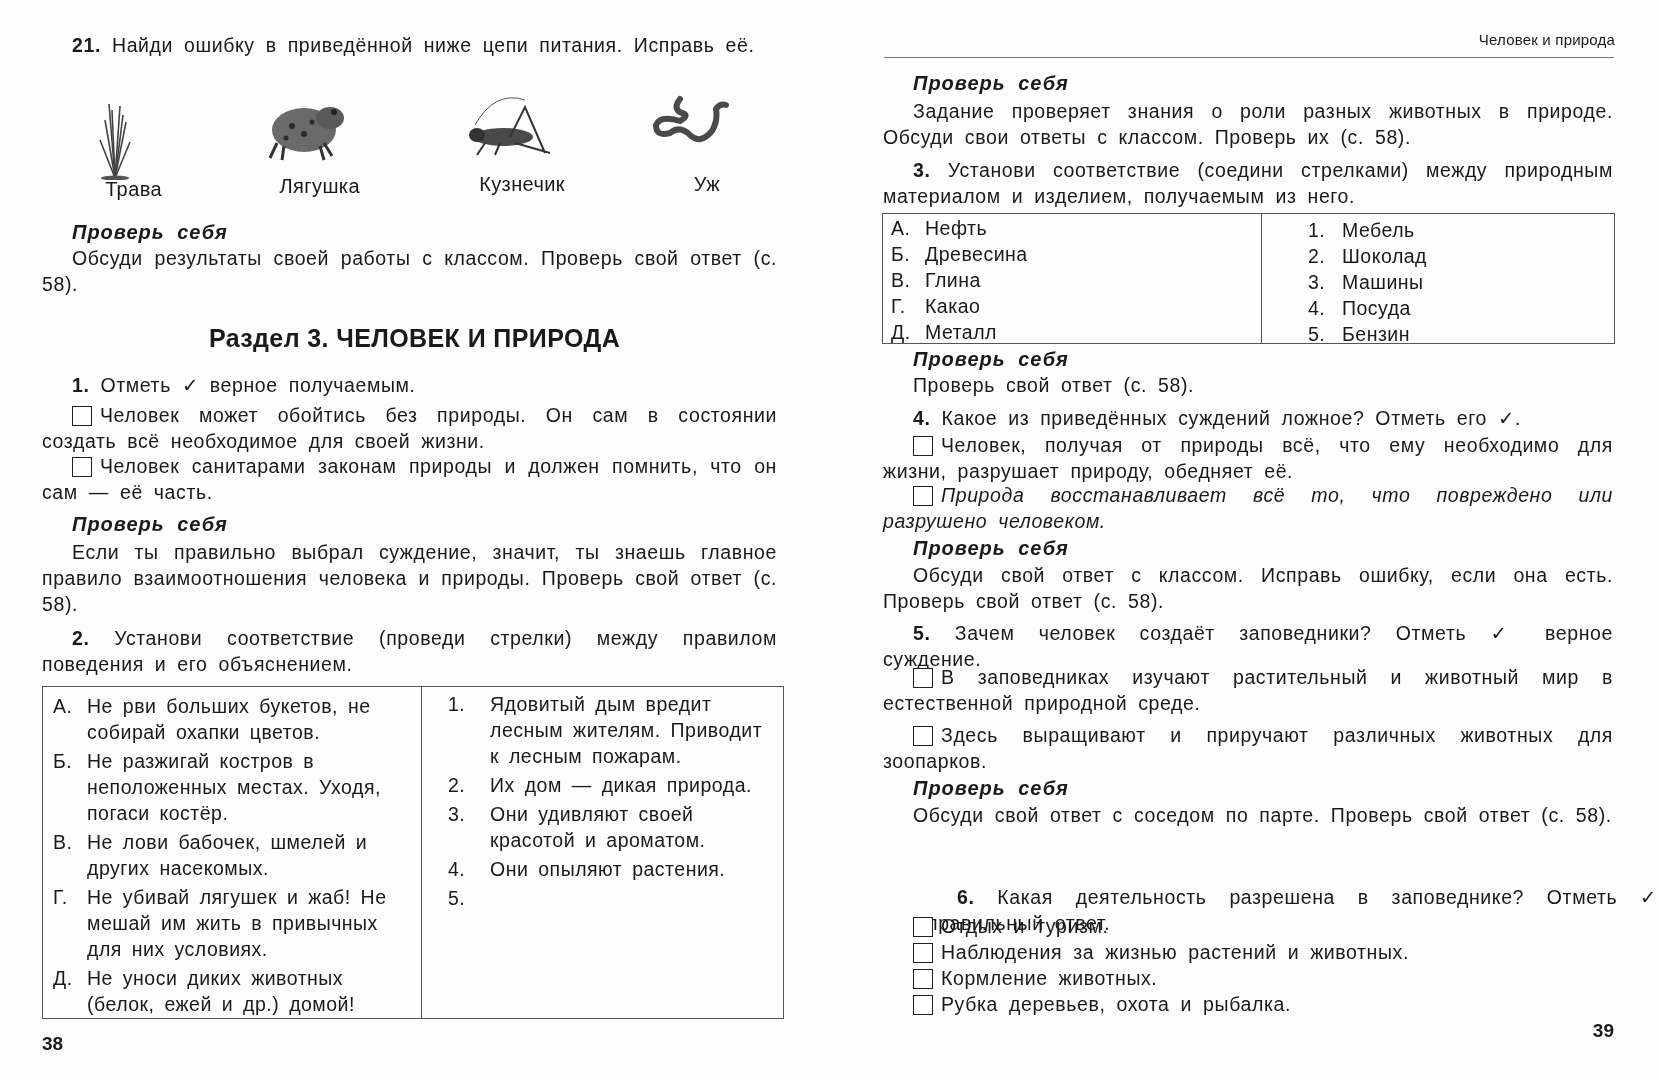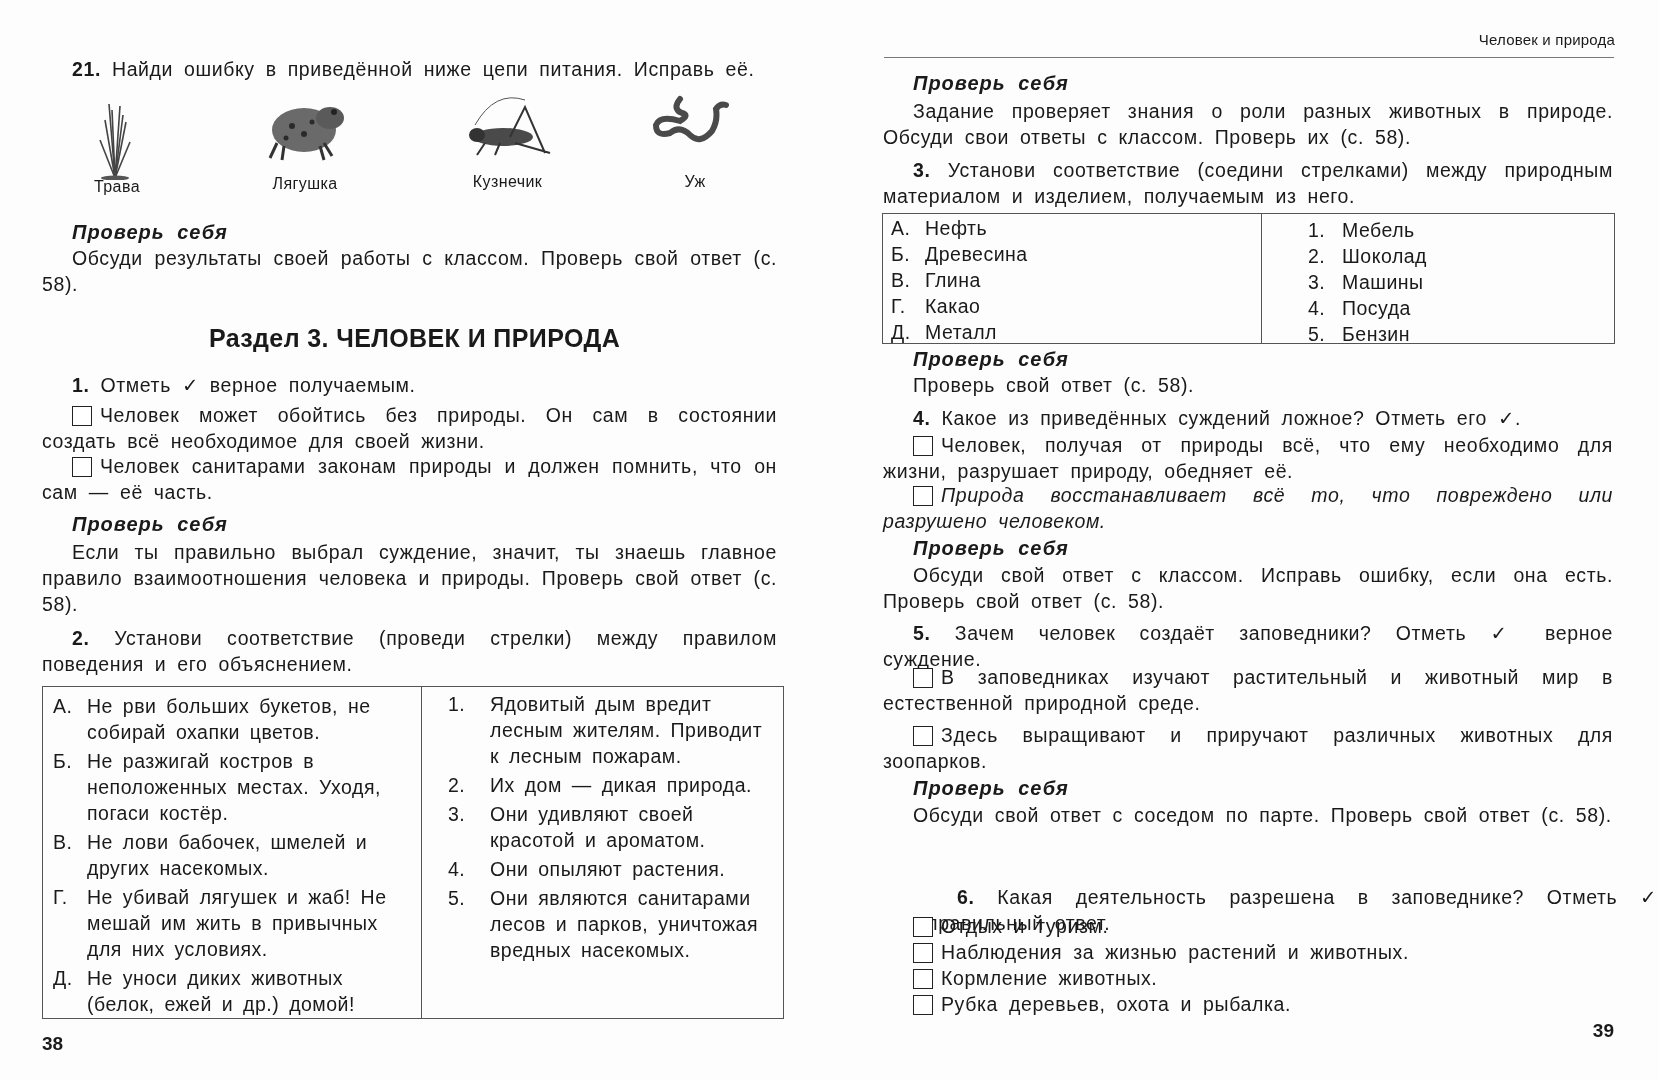--- a/index.html
+++ b/index.html
@@ -15,32 +15,32 @@
   .txt { font-size: 19.5px; line-height: 26px; letter-spacing: 0.6px; word-spacing: 5px; text-align: justify; }
   .num { font-weight: bold; }
   .italic-head { font-style: italic; font-weight: bold; font-size: 20px; letter-spacing: 1px; word-spacing: 6px; }
   .indent { text-indent: 30px; }
   .cb { display: inline-block; width: 20px; height: 20px; border: 1.6px solid #222; vertical-align: -4px; margin-right: 8px; background: #fff; box-sizing: border-box; }
   .section-title { font-weight: bold; font-size: 25px; letter-spacing: 0.4px; }
   .tbl { position: absolute; border: 1.4px solid #555; box-sizing: border-box; }
   .tbl .divider { position: absolute; top: 0; bottom: 0; width: 0; border-left: 1.4px solid #555; }
   .tbl-item { display: flex; font-size: 19.5px; line-height: 26px; letter-spacing: 0.5px; word-spacing: 4px; margin-bottom: 3px; }
   .tbl-item .mk { width: 34px; flex: none; }
-  .pic-label { font-size: 16px; text-align: center; letter-spacing: 0.4px; }
+  .pic-label { font-size: 20px; text-align: right; letter-spacing: 0.4px; }
   .run-head { font-size: 15px; letter-spacing: 0.2px; }
   .rule { height: 0; border-top: 1.2px solid #777; }
   .pageno { font-size: 19px; font-weight: bold; }
   svg { display: block; }
 </style>
 </head>
 <body>
 
 <div class="page page-left">
 
-  <div class="abs txt" style="left:42px; top:32px; width:735px;margin-top:24px;">
+  <div class="abs txt" style="left:42px; top:32px; width:735px;">
     <span class="num" style="margin-left:30px;">21.</span>
     <span>Найди ошибку в приведённой ниже цепи питания. Исправь её.</span>
   </div>
 
   <div class="abs" style="left:90px; top:100px; width:50px; height:80px;">
     <svg width="50" height="80" viewBox="0 0 50 80">
       <g stroke="#444" stroke-width="1.6" fill="none">
         <path d="M25 78 L22 10"></path>
           <path d="M25 78 L30 6"></path>
           <path d="M25 78 L15 20"></path>
@@ -147,21 +147,20 @@
       <div class="tbl-item">
           <span class="mk" style="width:42px;">3.</span>
           <span>Они удивляют своей красотой и ароматом.</span>
         </div>
       <div class="tbl-item">
           <span class="mk" style="width:42px;">4.</span>
           <span>Они опыляют растения.</span>
         </div>
       <div class="tbl-item">
           <span class="mk" style="width:42px;">5.</span>
-          <span>Они являются санитарами лесов и парков, уничтожая вредных насекомых.</span>
         </div>
     </div>
   </div>
 
   <div class="abs pageno" style="left:42px; top:1033px;">38</div>
 </div>
 
 <div class="page page-right">
   <div class="abs run-head" style="right:44px; top:31px;">Человек и природа</div>
   <div class="abs rule" style="left:55px; top:57px; width:730px;"></div>

